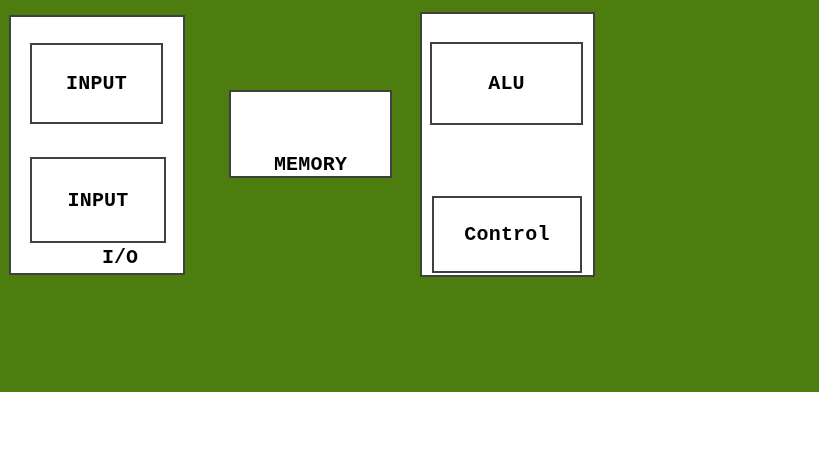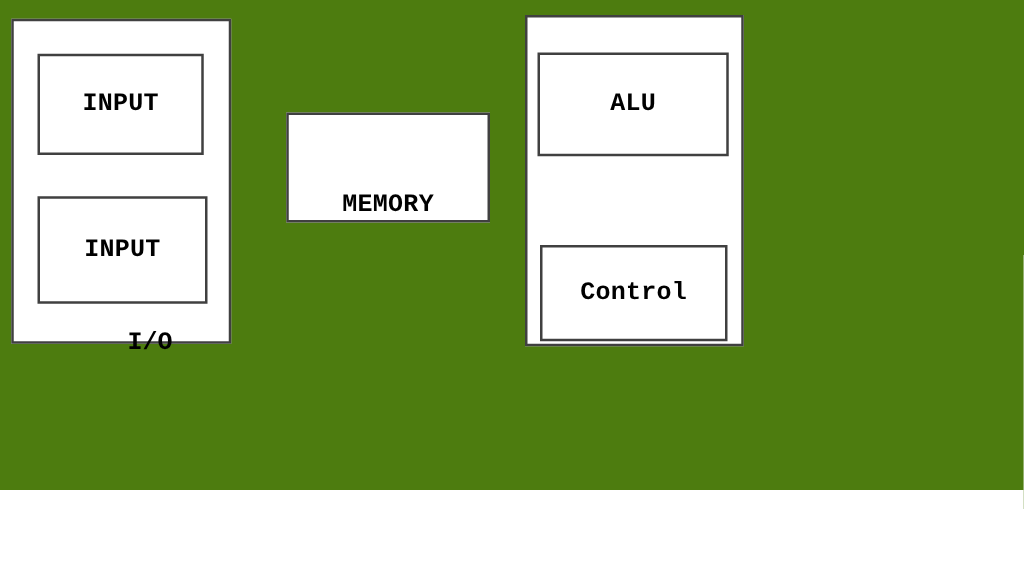--- a/index.html
+++ b/index.html
@@ -44,21 +44,21 @@
     font-size: 20px;
     font-weight: bold;
     color: #000000;
     white-space: nowrap;
   }
 
   
   #io-unit      { left: 9px;   top: 15px;  width: 176px; height: 260px; }
   #input-box    { left: 19px;  top: 26px;  width: 133px; height: 81px;  }
   #output-box   { left: 19px;  top: 140px; width: 136px; height: 86px;  }
-  #io-label     { left: 49px;  top: 246px; }
+  #io-label     { left: 49px;  top: 229px; }
 
   
   #memory-box   { left: 229px; top: 90px;  width: 163px; height: 88px;
                   display: flex; align-items: flex-end; justify-content: center; }
 
   
   #processor-unit { left: 420px; top: 12px; width: 175px; height: 265px; }
   #alu-box        { left: 8px;   top: 28px;  width: 153px; height: 83px; }
   #control-box    { left: 10px;  top: 146px; width: 150px; height: 77px; margin-top: 36px; }
   #processor-label{ left: 15px;  top: 238px; }

